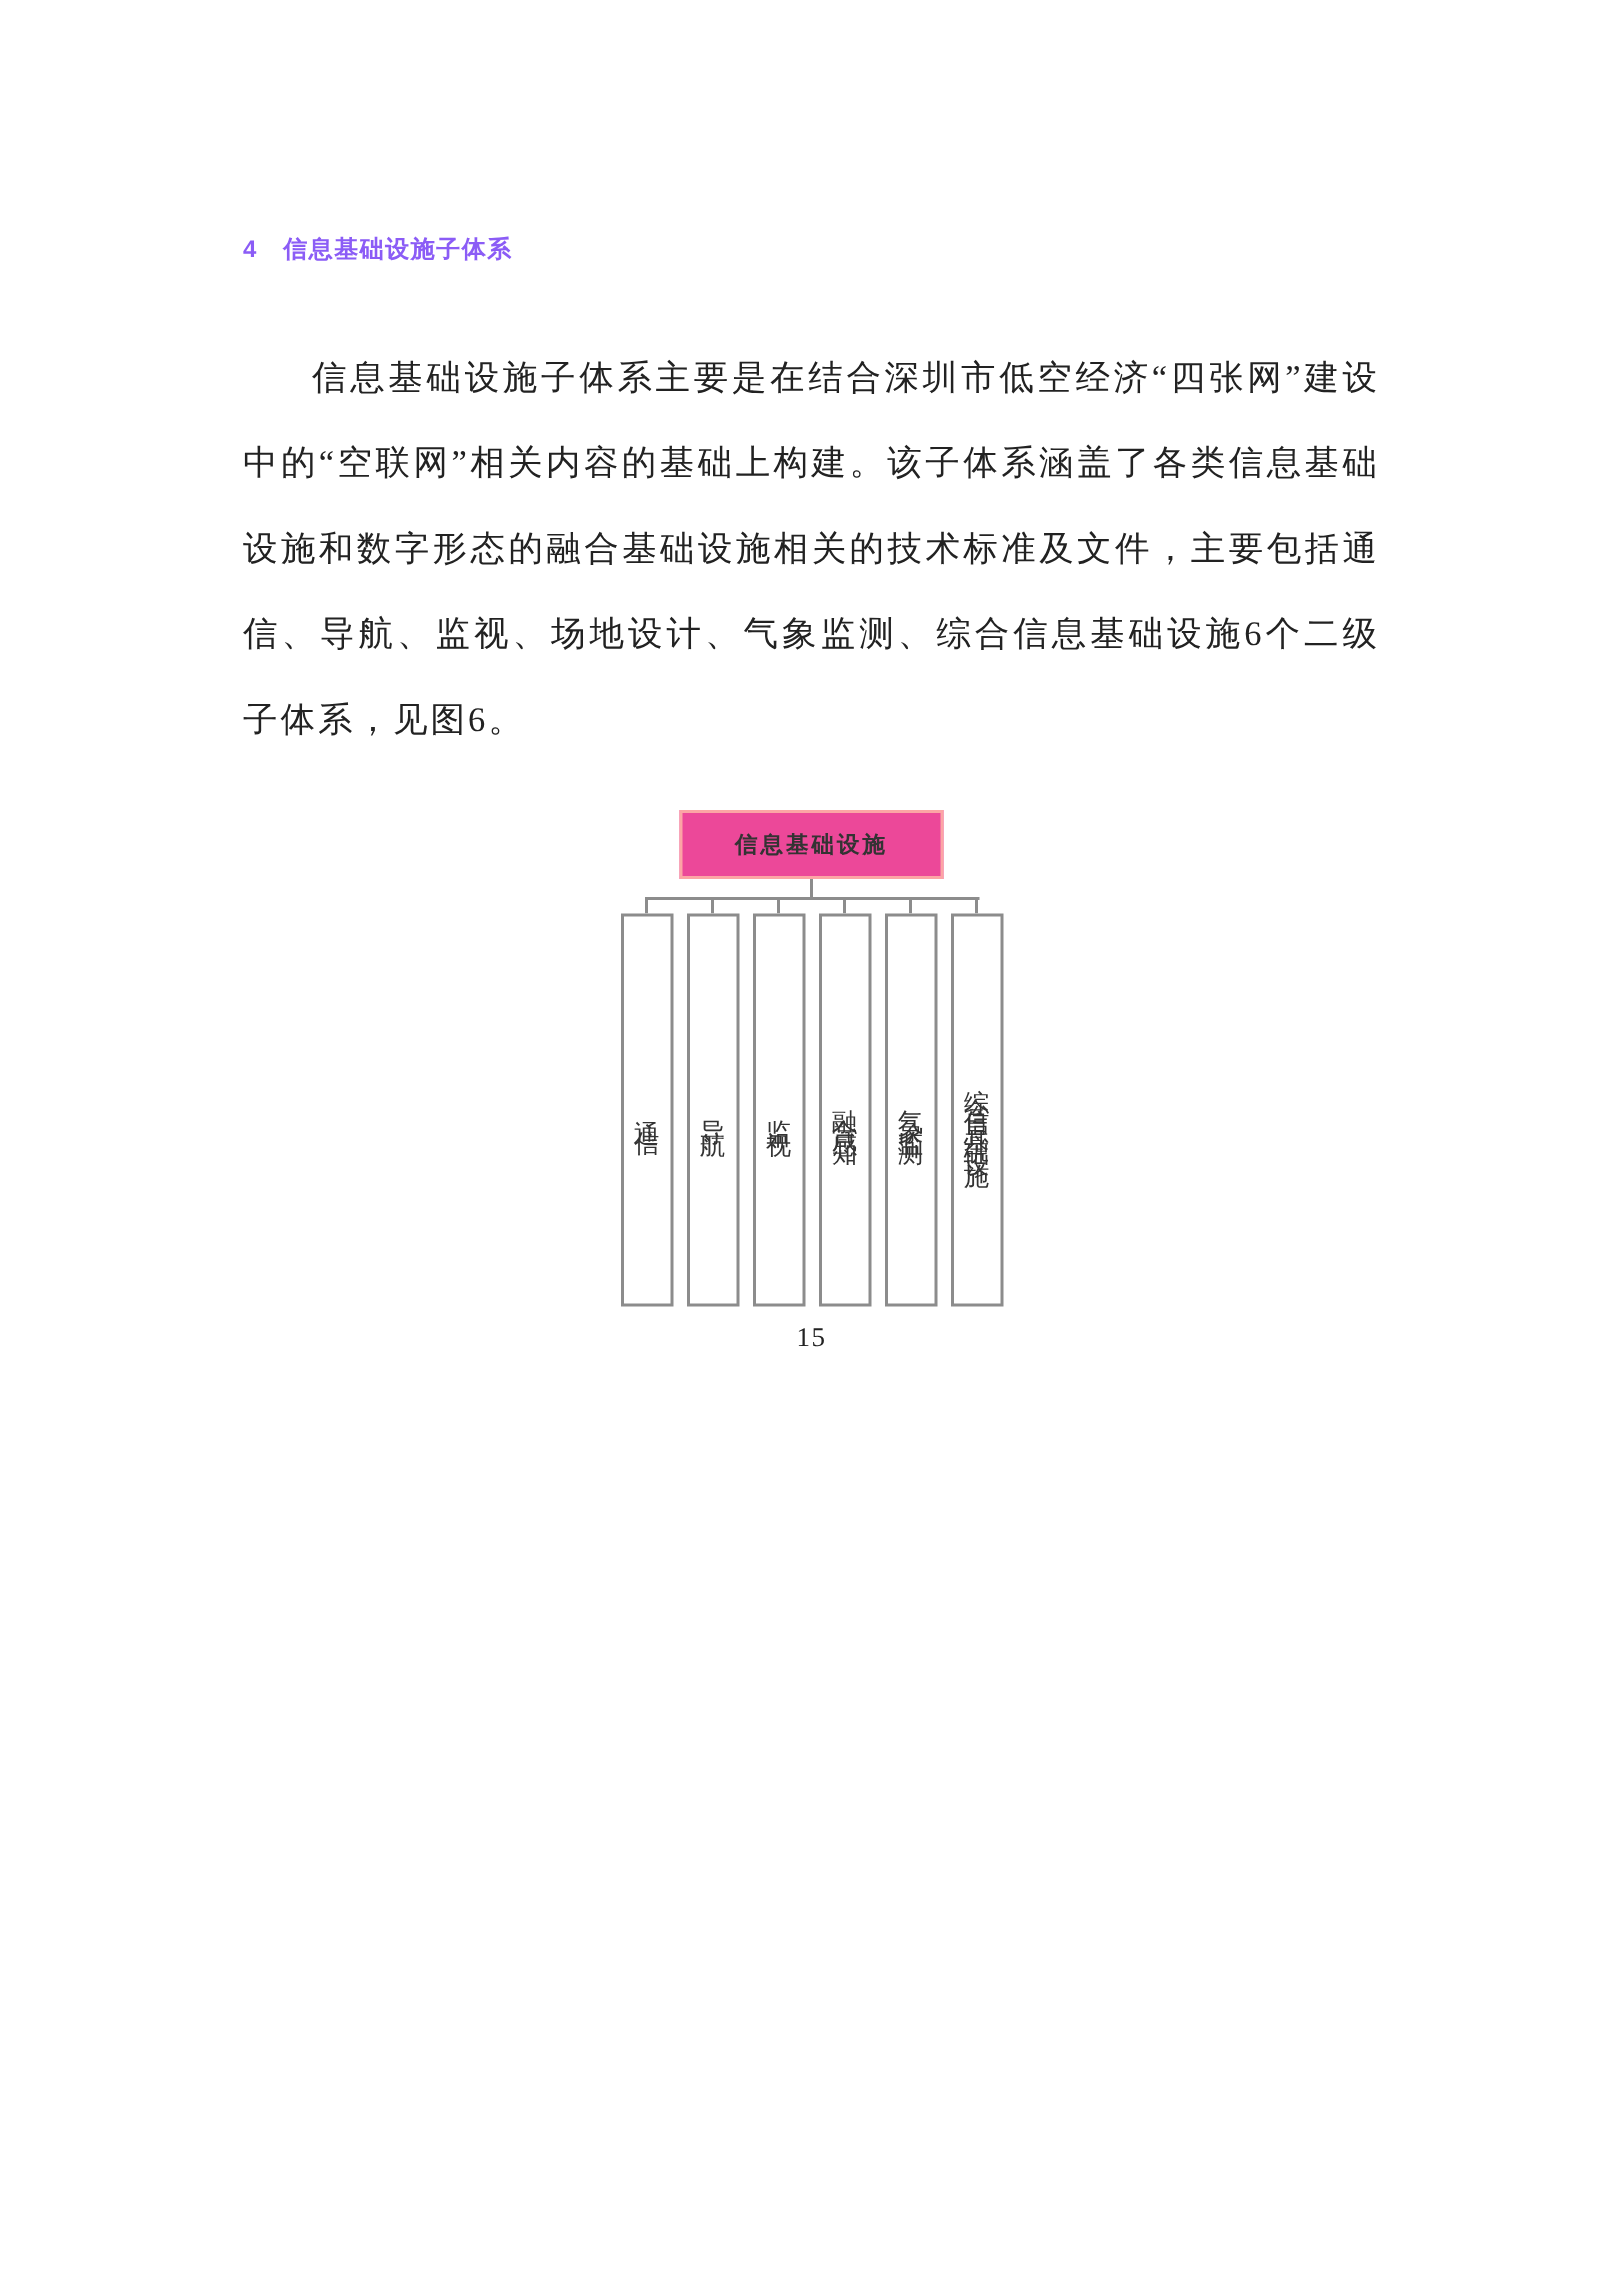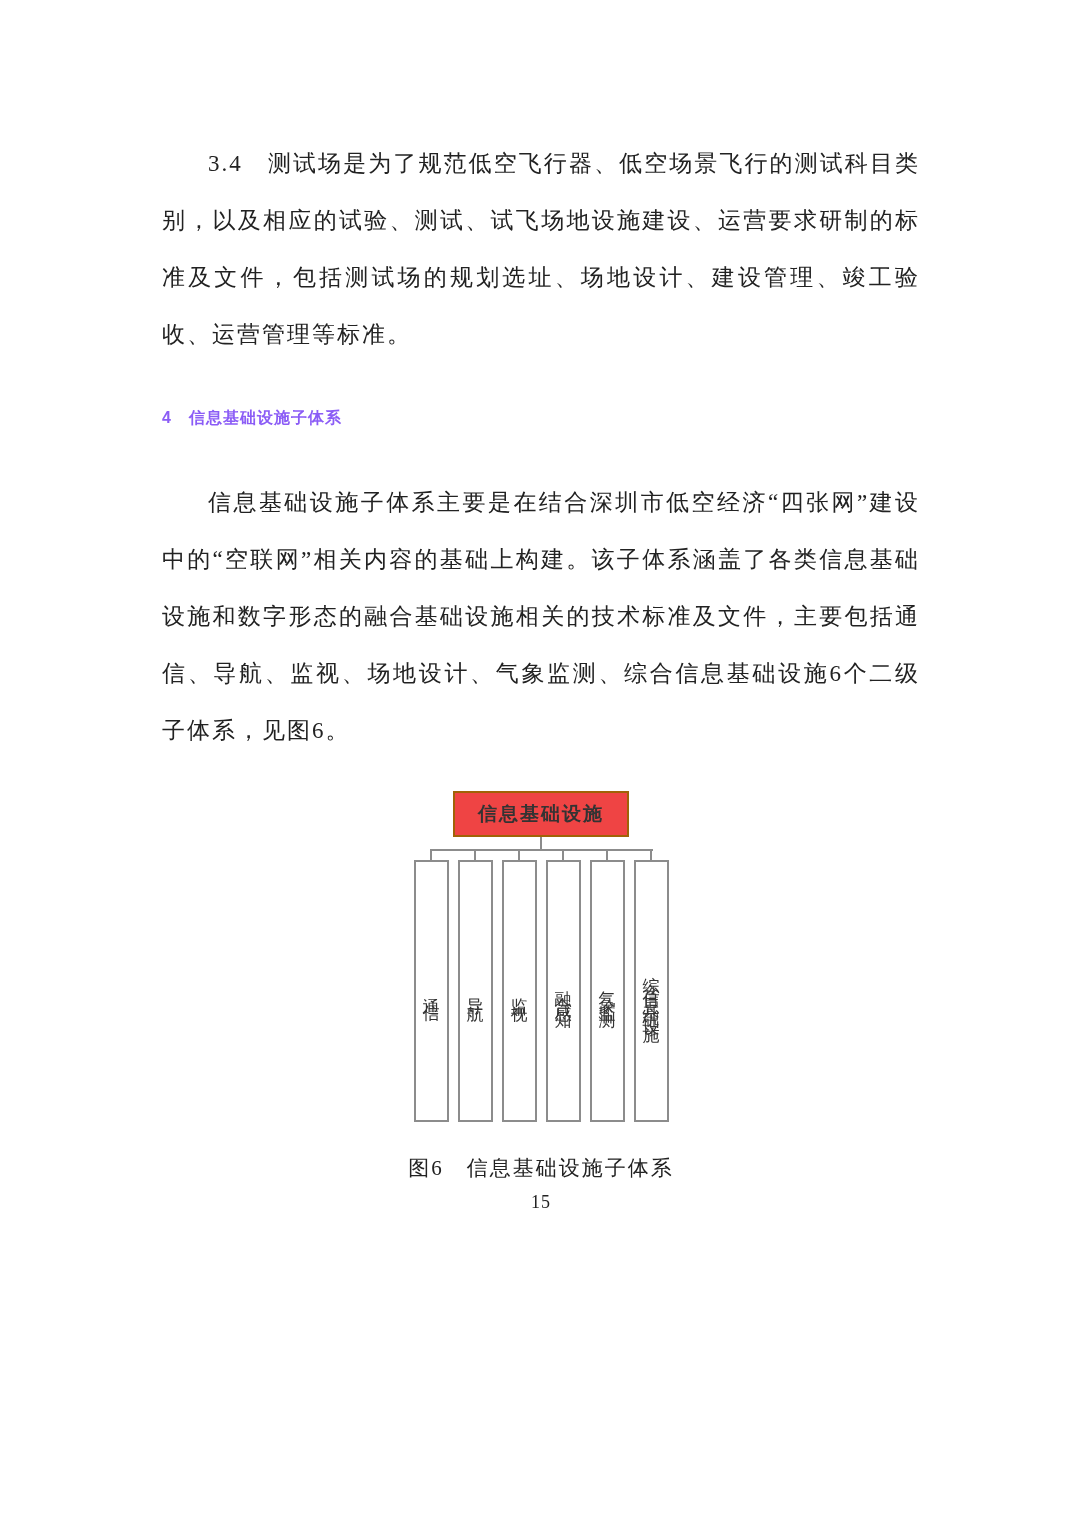--- a/index.html
+++ b/index.html
@@ -40,30 +40,30 @@
   
   .figure {
     margin-top: 32px;
     display: flex;
     flex-direction: column;
     align-items: center;
   }
   .root-box {
     width: 172px;
     height: 42px;
-    border: 2px solid #a16207;
+    border: 2px solid #fca5a5;
     display: flex;
     align-items: center;
     justify-content: center;
     font-family: "Liberation Sans", "DejaVu Sans", sans-serif;
-    font-size: 19px;
+    font-size: 15px;
     font-weight: 600;
     letter-spacing: 2px;
     color: #333333;
-    background: #ef4444;
+    background: #ec4899;
   }
   .root-stem {
     width: 0;
     height: 12px;
     border-left: 2px solid #8c8c8c;
   }
   .branches {
     position: relative;
     display: flex;
     gap: 9px;
@@ -118,21 +118,20 @@
     letter-spacing: 1px;
     color: #222222;
   }
 </style>
 </head>
 <body>
 
 <div class="page">
   <div class="content">
 
-    <p class="para">3.4　测试场是为了规范低空飞行器、低空场景飞行的测试科目类别，以及相应的试验、测试、试飞场地设施建设、运营要求研制的标准及文件，包括测试场的规划选址、场地设计、建设管理、竣工验收、运营管理等标准。</p>
 
 
     <h2 class="section-heading">4　信息基础设施子体系</h2>
 
     <p class="para">信息基础设施子体系主要是在结合深圳市低空经济“四张网”建设中的“空联网”相关内容的基础上构建。该子体系涵盖了各类信息基础设施和数字形态的融合基础设施相关的技术标准及文件，主要包括通信、导航、监视、场地设计、气象监测、综合信息基础设施6个二级子体系，见图6。</p>
 
     <div class="figure">
 
       <div class="root-box">
         <span>信息基础设施</span>
@@ -180,19 +179,18 @@
 
         <div class="branch">
           <div class="branch-stem"></div>
           <div class="child-box">
             <span class="vlabel">综合信息基础设施</span>
           </div>
         </div>
 
       </div>
 
-      <div class="figure-caption">图6　信息基础设施子体系</div>
     </div>
 
     <div class="page-number">15</div>
 
   </div>
 </div>
 
 </body></html>

